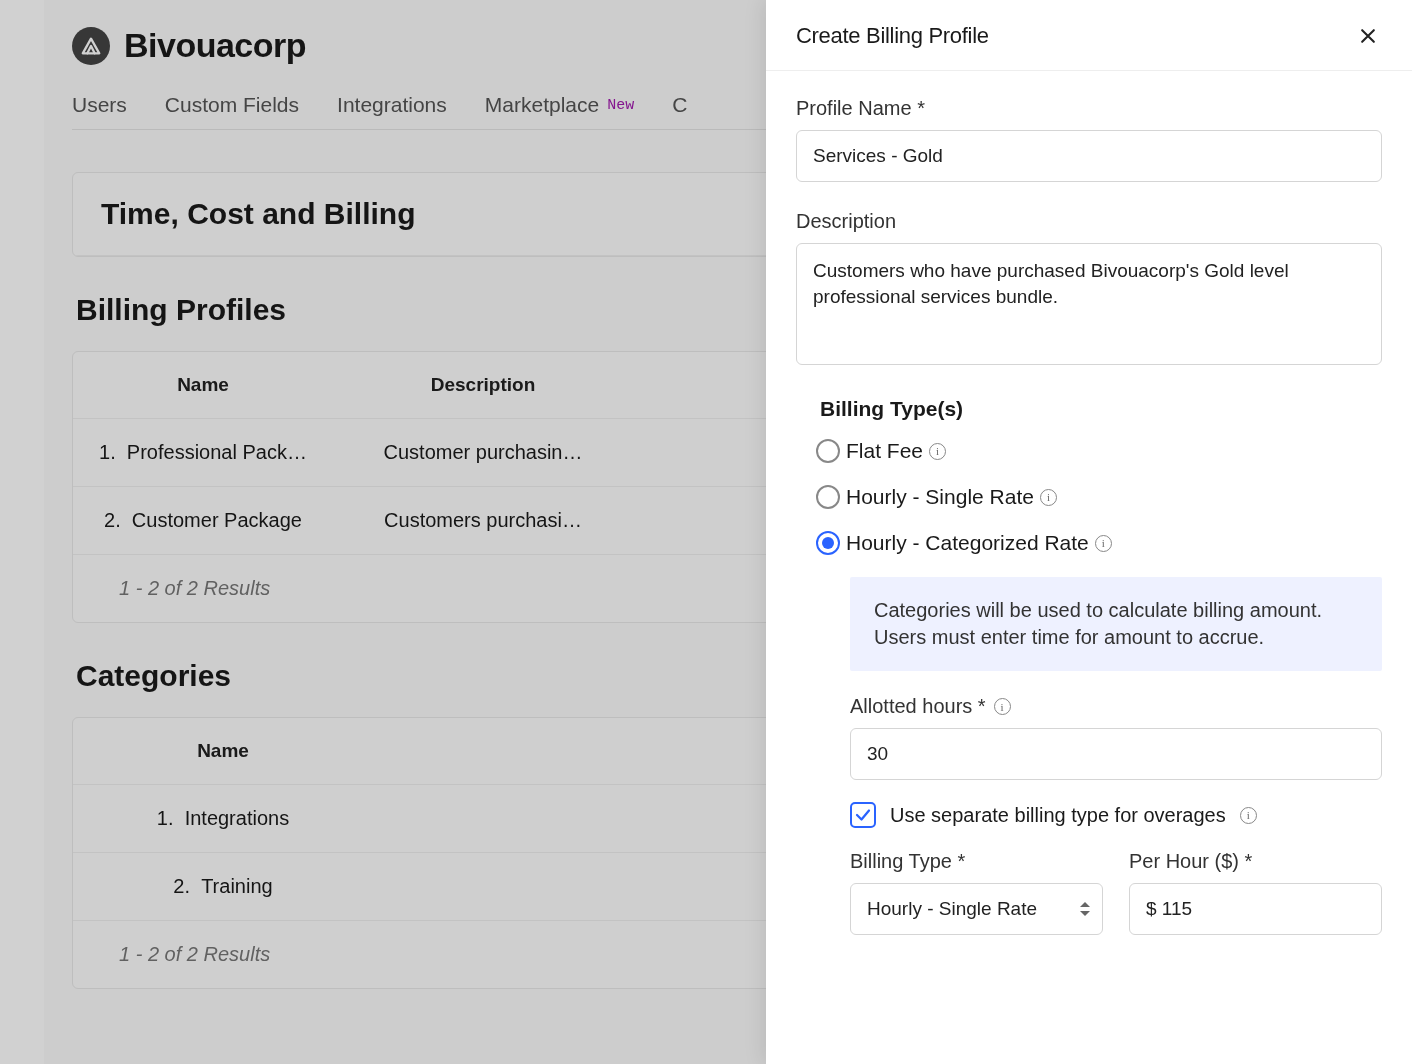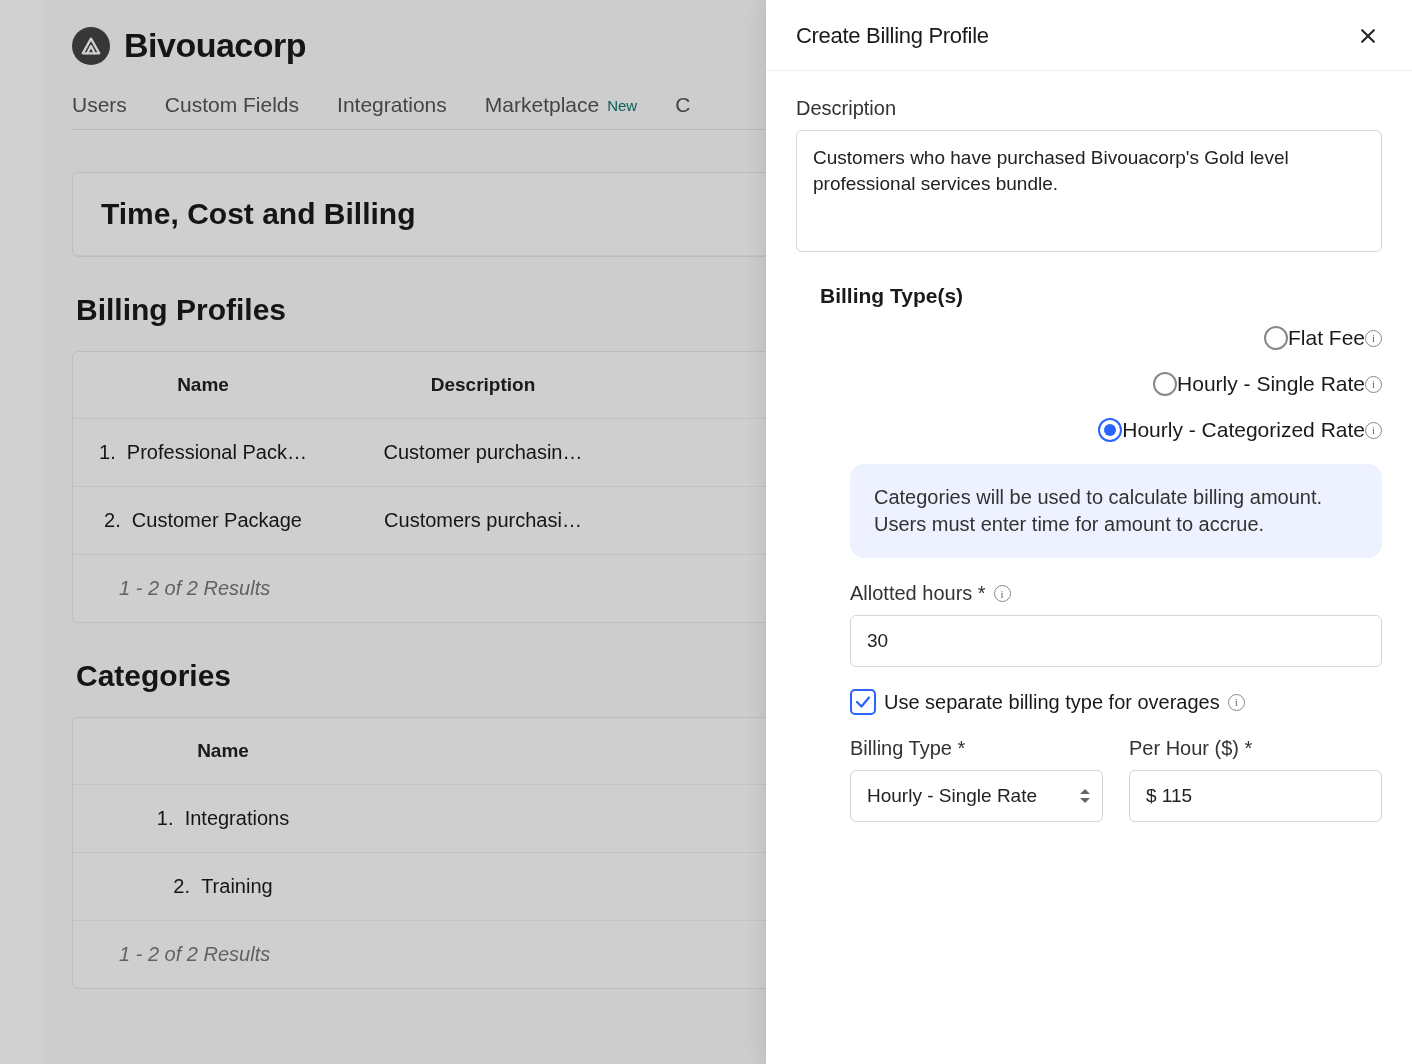--- a/index.html
+++ b/index.html
@@ -54,21 +54,22 @@
     gap: 38px;
     border-bottom: 1px solid #e3e3e3;
     padding-bottom: 12px;
     margin-bottom: 42px;
     font-size: 21px;
     color: #555;
   }
   .tab { display: flex; align-items: center; gap: 8px; }
   .tab-badge {
     font-size: 15px;
-    color: #0f766e;
+    color: #a21caf;
+    font-family: Liberation Mono, monospace;
   }
 
   .panel {
     border: 1px solid #e8e8e8;
     border-radius: 6px;
     background: #fdfdfd;
     margin-bottom: 36px;
     overflow: hidden;
   }
   .panel-title {
@@ -184,24 +185,23 @@
 
   .subheader {
     font-size: 21px;
     font-weight: 700;
     margin: 4px 0 18px 24px;
   }
 
   .radio-row {
     display: flex;
     align-items: center;
-    gap: 0;
+    gap: 6px;
     margin: 0 0 22px 20px;
     font-size: 21px;
-    justify-content: flex-end;
   }
   .radio {
     width: 24px;
     height: 24px;
     border: 2.5px solid #888;
     border-radius: 50%;
     display: inline-flex;
     align-items: center;
     justify-content: center;
     flex-shrink: 0;
@@ -229,38 +229,38 @@
     font-size: 11px;
     color: #666;
     font-style: normal;
     font-family: serif;
     flex-shrink: 0;
   }
   .info-icon::before { content: "i"; }
 
   .callout {
     background: #eef1ff;
-    border-radius: 14px;
+    border-radius: 2px;
     padding: 20px 24px;
     font-size: 20px;
     color: #333;
     line-height: 1.35;
     margin: 8px 0 24px 54px;
   }
 
   .sub-field-area {
     margin-left: 54px;
   }
   .sub-field-area .field { margin-bottom: 22px; }
   .sub-field-area .text-input { width: 100%; }
 
   .checkbox-row {
     display: flex;
     align-items: center;
-    gap: 8px;
+    gap: 14px;
     font-size: 20px;
     margin-bottom: 22px;
   }
   .checkbox {
     width: 26px;
     height: 26px;
     border: 2px solid #2a63ff;
     border-radius: 5px;
     display: inline-flex;
     align-items: center;
@@ -392,20 +392,24 @@
     <div class="drawer-title">Create Billing Profile</div>
     <button class="close-btn">
       <svg viewBox="0 0 24 24" fill="none" stroke="#222" stroke-width="2.5" stroke-linecap="round">
         <path d="M5 5 L19 19 M19 5 L5 19"></path>
       </svg>
     </button>
   </div>
 
   <div class="drawer-body">
 
+    <div class="field">
+      <div class="field-label">Profile Name *</div>
+      <input class="text-input" type="text" value="Services - Gold" style="">
+    </div>
 
     <div class="field">
       <div class="field-label">Description</div>
       <textarea class="textarea" style="">Customers who have purchased Bivouacorp's Gold level professional services bundle.</textarea>
     </div>
 
     <div class="subheader">Billing Type(s)</div>
 
     <div class="radio-row">
       <span class="radio"></span>

